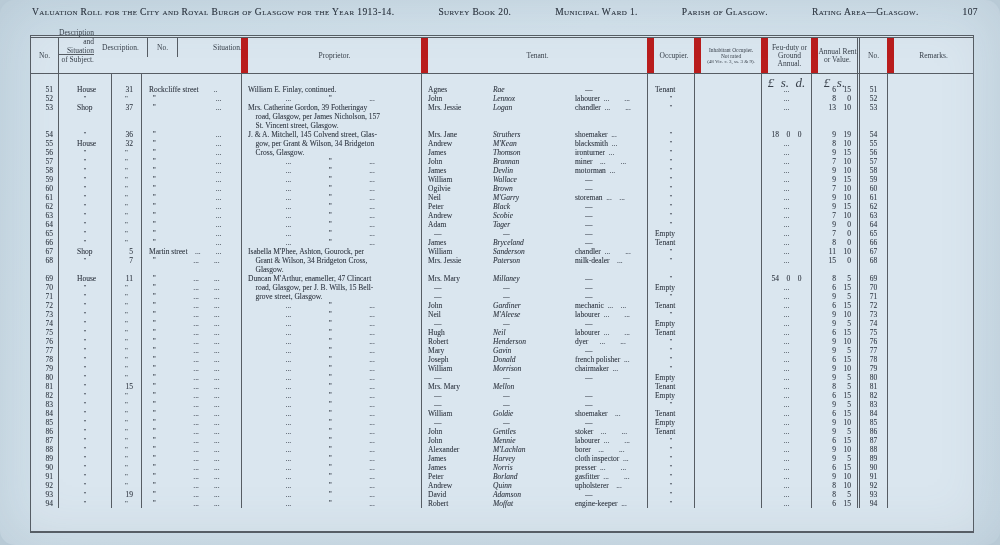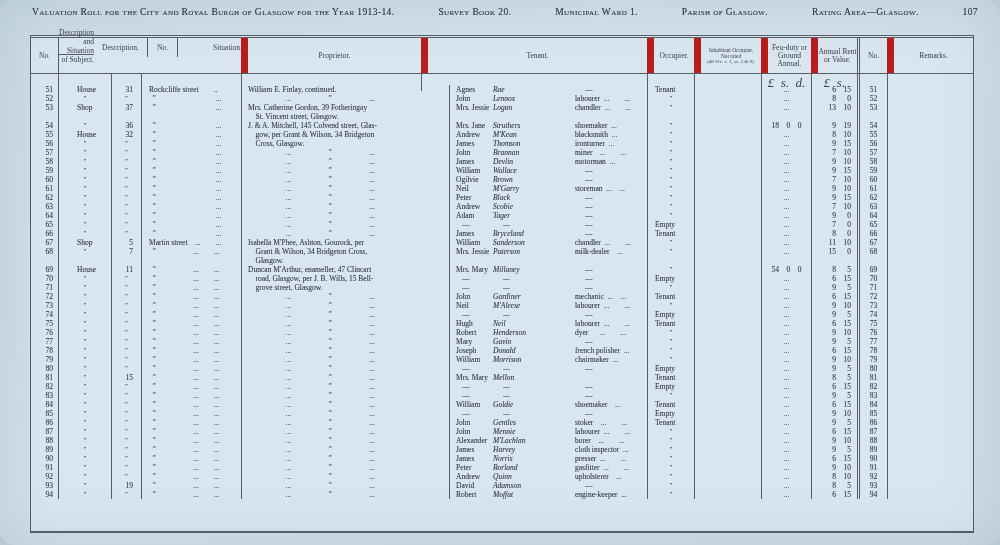--- a/index.html
+++ b/index.html
@@ -50,21 +50,21 @@
         grid-template-columns:27px 53px 30px 100px 180px 70px 82px 74px 47px 67px 50px 26px 20px 30px 86px;
         height:9px;line-height:9.2px;}
   .cell{white-space:pre;overflow:visible;text-shadow:0 0 .35px rgba(50,60,75,.45);}
   .c1,.c2,.c3,.c4,.c5,.c8,.c9,.c10,.c11,.c14{border-left:1px solid #575d64;}
   .c13{border-left:3px double #575d64;}
   .c0{text-align:right;padding-right:5px;}
   .c1{padding-left:18px;}
   .c2{text-align:right;padding-right:8px;}
   .c3{padding-left:7px;}
   .c4{padding-left:6px;}
-  .c5{padding-left:6px;margin-left:28px;}
+  .c5{padding-left:6px;}
   .c6{padding-left:2px;font-style:italic;}
   .c7{padding-left:2px;}
   .c8{padding-left:7px;}
   .c10{text-align:center;padding:0;}
   .c11{text-align:right;padding-right:1px;}
   .c12{text-align:right;padding-right:6px;}
   .c13{text-align:center;}
   .cell.dit{text-align:center;padding:0;font-size:7px;}
   .cell.dash{padding-left:12px;text-align:left;}
 </style>
@@ -173,20 +173,37 @@
           <div class="cell c11">13</div>
           <div class="cell c12">10</div>
           <div class="cell c13">53</div>
           <div class="cell c14"></div>
         </div>
         <div class="trow">
           <div class="cell c0"></div>
           <div class="cell c1"></div>
           <div class="cell c2"></div>
           <div class="cell c3"></div>
+          <div class="cell c4"> road, Glasgow, per James Nicholson, 157</div>
+          <div class="cell c5"></div>
+          <div class="cell c6"></div>
+          <div class="cell c7"></div>
+          <div class="cell c8"></div>
+          <div class="cell c9"></div>
+          <div class="cell c10"></div>
+          <div class="cell c11"></div>
+          <div class="cell c12"></div>
+          <div class="cell c13"></div>
+          <div class="cell c14"></div>
+        </div>
+        <div class="trow">
+          <div class="cell c0"></div>
+          <div class="cell c1"></div>
+          <div class="cell c2"></div>
+          <div class="cell c3"></div>
           <div class="cell c4"> St. Vincent street, Glasgow.</div>
           <div class="cell c5"></div>
           <div class="cell c6"></div>
           <div class="cell c7"></div>
           <div class="cell c8"></div>
           <div class="cell c9"></div>
           <div class="cell c10"></div>
           <div class="cell c11"></div>
           <div class="cell c12"></div>
           <div class="cell c13"></div>

